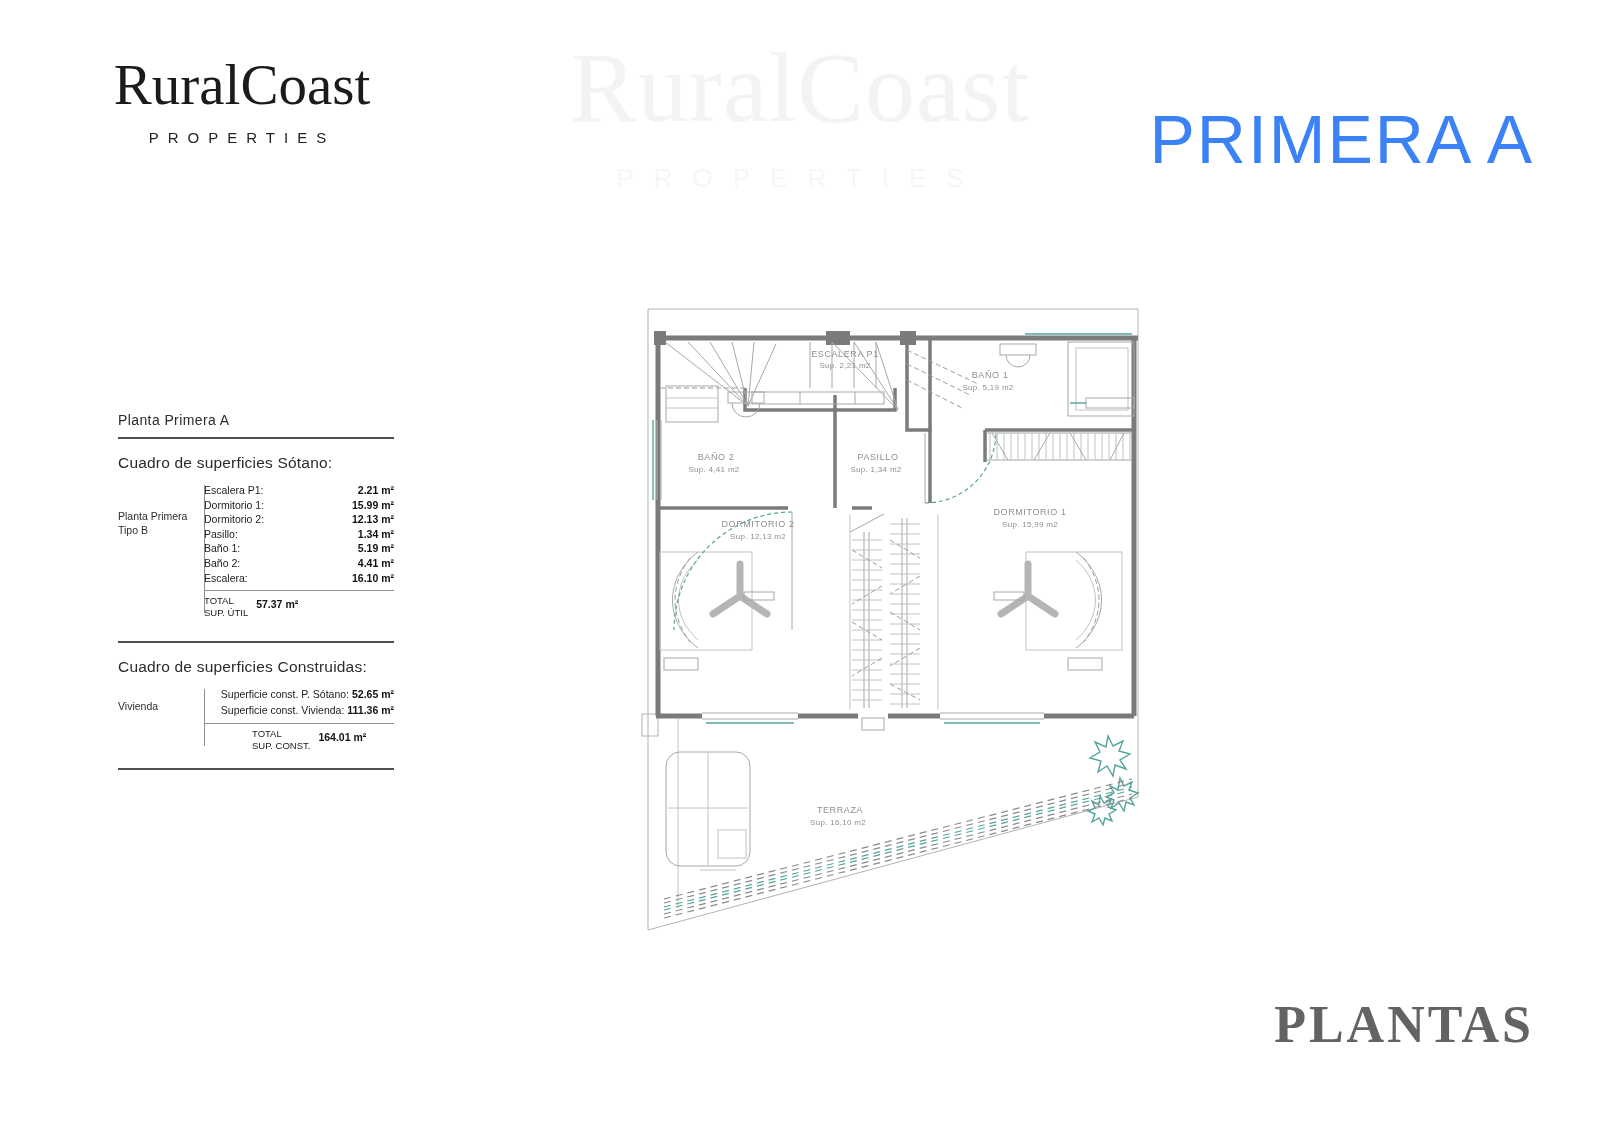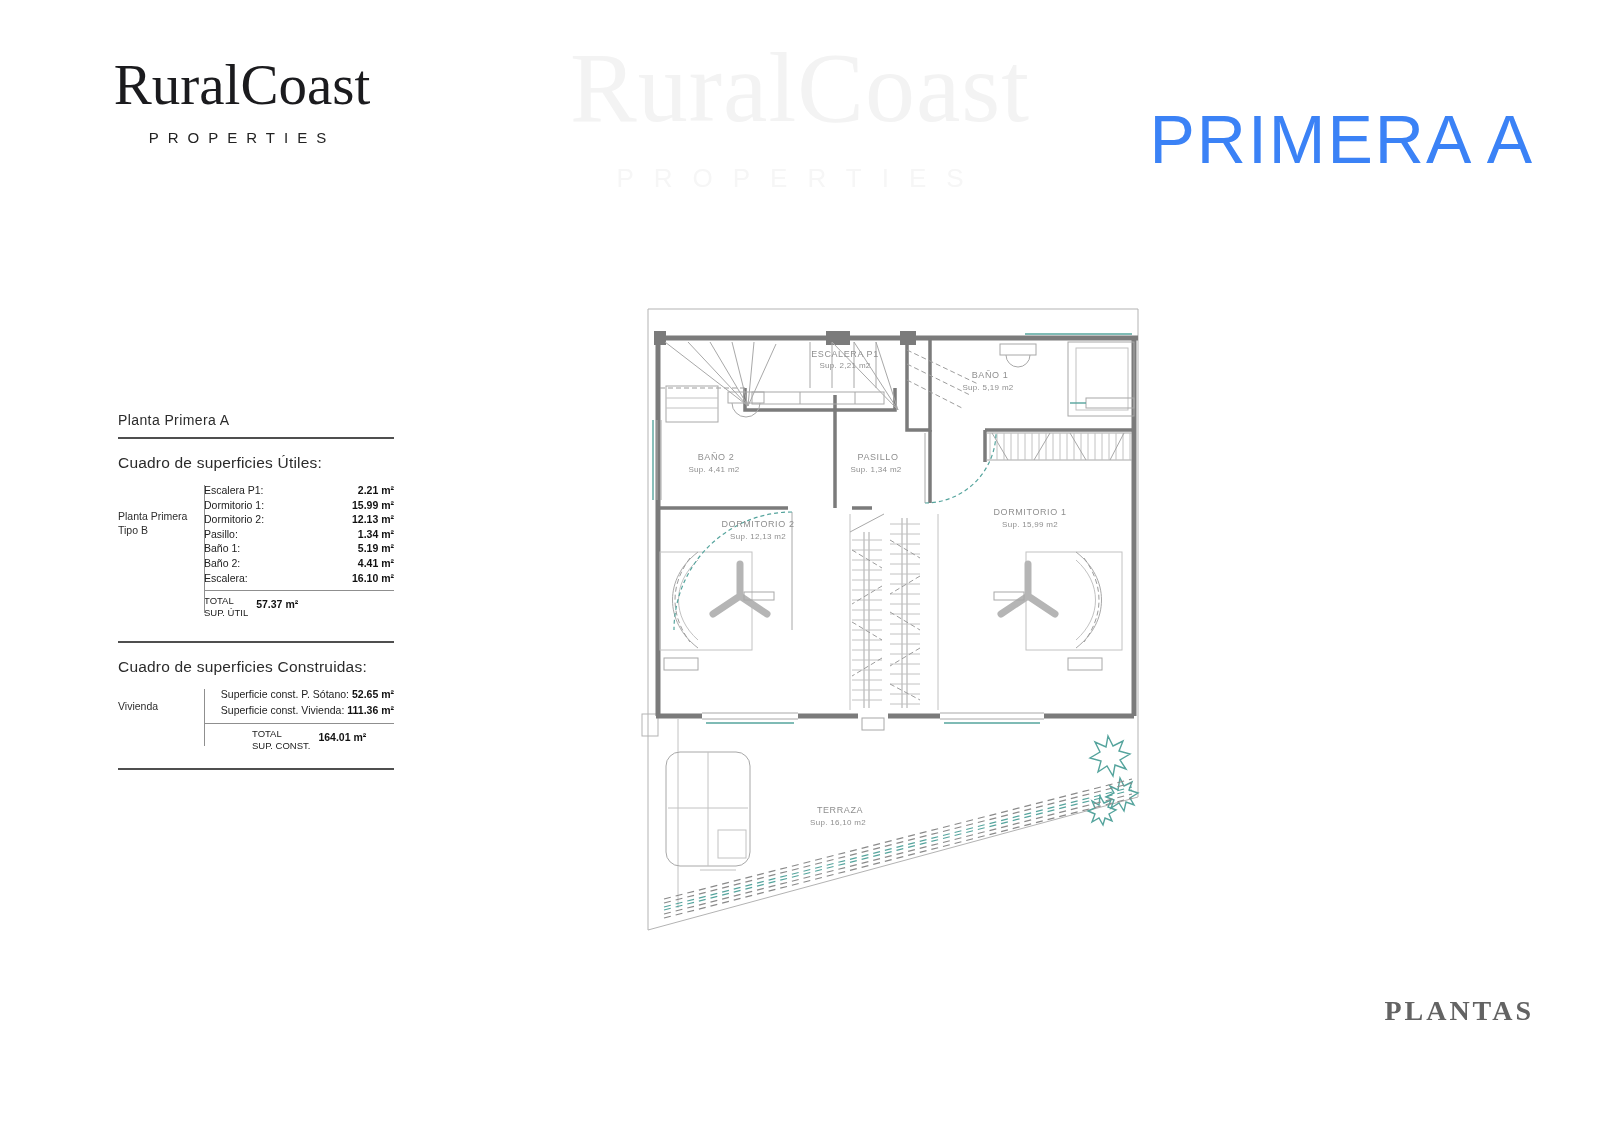--- a/index.html
+++ b/index.html
@@ -13,21 +13,21 @@
 
   
   .brand{position:absolute;left:92px;top:52px;width:300px;text-align:center;z-index:2;}
   .brand-name{font-family:"Liberation Serif",serif;font-size:57px;color:#1b1b1e;letter-spacing:0px;}
   .brand-sub{margin-top:12px;font-size:15px;letter-spacing:9px;color:#222;}
 
   
   .page-title{position:absolute;right:66px;top:100px;font-size:68px;font-weight:300;
               color:#3b82f6;letter-spacing:2px;z-index:2;}
   .footer-title{position:absolute;right:66px;top:995px;font-family:"Liberation Serif",serif;
-              font-weight:bold;font-size:28px;color:#636363;letter-spacing:3px;z-index:2;}
+              font-weight:bold;font-size:52px;color:#636363;letter-spacing:3px;z-index:2;}
 
   
   .panel{position:absolute;left:118px;top:412px;width:276px;z-index:2;}
   .panel-title{font-size:14px;letter-spacing:0.4px;color:#2b2b2b;}
   .rule{height:2px;background:#4f4f4f;margin-top:9px;}
   .sec-head{font-size:15.5px;color:#2b2b2b;margin-top:15px;letter-spacing:0.2px;}
   .tbl{display:flex;position:relative;margin-top:11px;}
   .tbl .grp{width:86px;font-size:10.5px;font-weight:normal;line-height:14px;}
   .grp-pad1{padding-top:26px;}
   .grp-pad2{padding-top:12px;}
@@ -75,21 +75,21 @@
   <div class="brand-sub">PROPERTIES</div>
 </div>
 
 <div class="page-title">PRIMERA A</div>
 <div class="footer-title">PLANTAS</div>
 
 <div class="panel">
   <div class="panel-title">Planta Primera A</div>
   <div class="rule"></div>
 
-  <div class="sec-head">Cuadro de superficies Útiles:</div>
+  <div class="sec-head">Cuadro de superficies Sótano:</div>
   <div class="tbl">
     <div class="grp grp-pad1">
       <div>Planta Primera</div>
       <div>Tipo B</div>
     </div>
     <div class="vdiv"></div>
     <div class="rows">
       <div class="row">
           <span class="lb">Escalera P1:</span>
           <span class="vl">2.21 m²</span>

